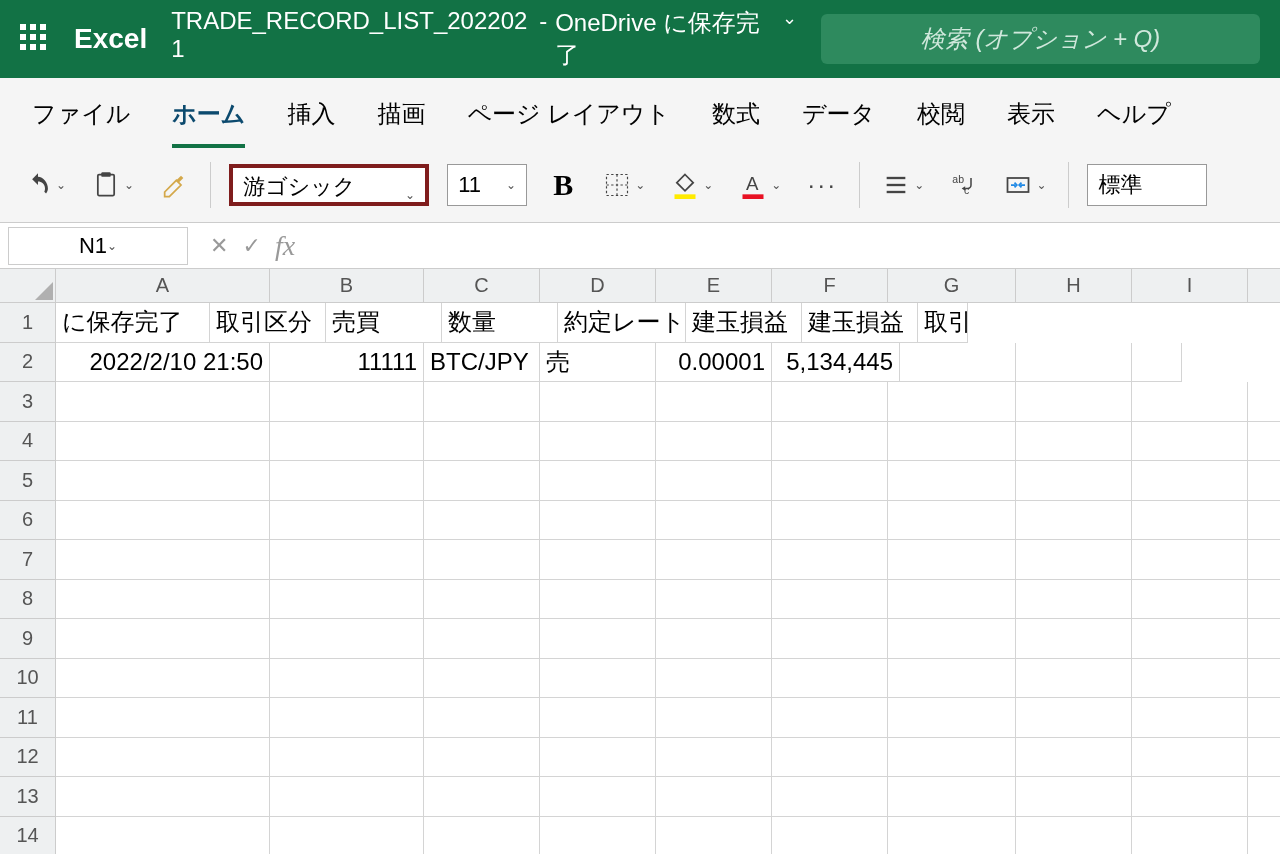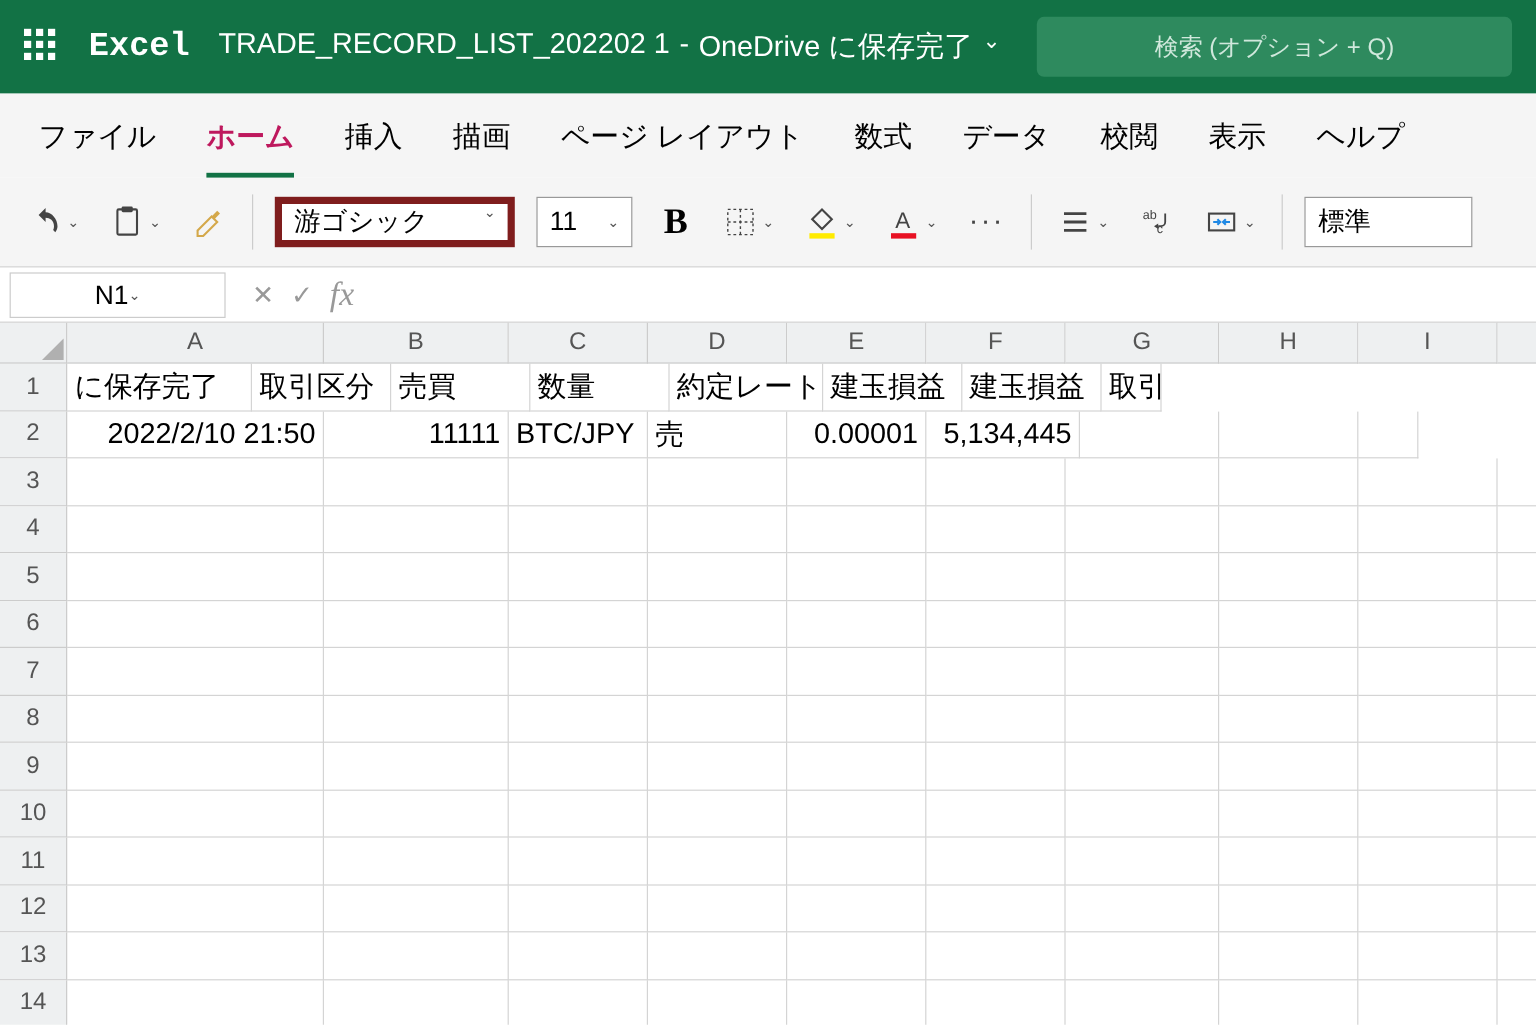--- a/index.html
+++ b/index.html
@@ -1,37 +1,37 @@
 <!DOCTYPE html>
 <html><head>
 <meta charset="utf-8">
 <style>
 * { box-sizing: border-box; margin: 0; padding: 0; font-family: "Segoe UI", "Yu Gothic", sans-serif; }
 body { width: 1280px; height: 854px; overflow: hidden; background: #fff; }
 
 .titlebar { background: #127245; height: 78px; display: flex; align-items: center; color: #fff; padding: 0 20px; gap: 24px; }
 .app-launcher { width: 30px; height: 30px; display: grid; grid-template-columns: repeat(3,6px); grid-template-rows: repeat(3,6px); gap: 4px; }
 .app-launcher span { background: #fff; width: 6px; height: 6px; }
-.app-name { font-size: 28px; font-weight: bold; font-family: Liberation Mono, monospace; }
+.app-name { font-size: 28px; font-weight: bold; }
 .doc-title { font-size: 24px; flex: 1; display: flex; align-items: flex-start; gap: 8px; }
-.searchbar { background: #2e8a5e; height: 50px; width: 396px; border-radius: 6px; display: flex; align-items: center; justify-content: center; font-size: 20px; color: #d0e8dc; }
+.searchbar { background: #2e8a5e; height: 50px; width: 439px; border-radius: 6px; display: flex; align-items: center; justify-content: center; font-size: 24px; color: #d0e8dc; font-style: italic; }
 
 .tabs { display: flex; gap: 42px; padding: 20px 40px 0 32px; font-size: 24px; background: #f5f5f5; }
 .tab { padding-bottom: 14px; cursor: pointer; }
-.tab.active { font-weight: bold; border-bottom: 4px solid #127245; color: #be185d; }
+.tab.active { font-weight: bold; border-bottom: 4px solid #127245; color: #0c4a6e; }
 
 .ribbon { background: #f5f5f5; padding: 14px 20px; display: flex; align-items: center; gap: 18px; border-bottom: 1px solid #ccc; }
 .ribbon-btn { display: flex; align-items: center; gap: 4px; padding: 4px; cursor: pointer; }
 .ribbon-sep { width: 1px; height: 46px; background: #ccc; }
-.font-name { border: 6px solid #7f1d1d; height: 42px; width: 200px; display: flex; align-items: flex-start; padding: 0 10px; font-size: 22px; background: #fff; justify-content: space-between; }
+.font-name { border: 4px solid #7f1d1d; height: 42px; width: 200px; display: flex; align-items: flex-end; padding: 0 10px; font-size: 22px; background: #fff; justify-content: space-between; }
 .font-size { border: 1px solid #999; height: 42px; width: 80px; display: flex; align-items: center; padding: 0 10px; font-size: 22px; background: #fff; justify-content: space-between; }
 .bold-btn { font-size: 30px; font-weight: bold; font-family: "Times New Roman"; padding: 0 8px; }
 .icon-sq { width: 28px; height: 28px; }
 .chev { font-size: 12px; color: #555; }
-.numfmt { border: 1px solid #999; height: 42px; width: 140px; display: flex; align-items: center; padding: 0 10px; font-size: 22px; background: #fff; }
+.numfmt { border: 1px solid #999; height: 42px; width: 120px; display: flex; align-items: center; padding: 0 10px; font-size: 22px; background: #fff; }
 
 .formulabar { display: flex; align-items: center; height: 46px; border-bottom: 1px solid #ccc; background: #fff; }
 .namebox { width: 180px; border: 1px solid #ccc; margin: 4px 8px; height: 38px; display: flex; align-items: center; padding: 0 10px; font-size: 22px; justify-content: center; }
 .fx-btns { display: flex; gap: 14px; padding: 0 14px; color: #999; font-size: 22px; align-items: center; }
 .fx-label { font-style: italic; font-family: "Times New Roman"; font-size: 28px; }
 .formula-input { flex: 1; height: 38px; border: none; font-size: 20px; padding: 0 10px; }
 
 .grid-area { display: flex; }
 .row-headers { display: flex; flex-direction: column; }
 .corner { width: 56px; height: 34px; background: #eef0f1; border-right: 1px solid #ccc; border-bottom: 1px solid #ccc; position: relative; }

